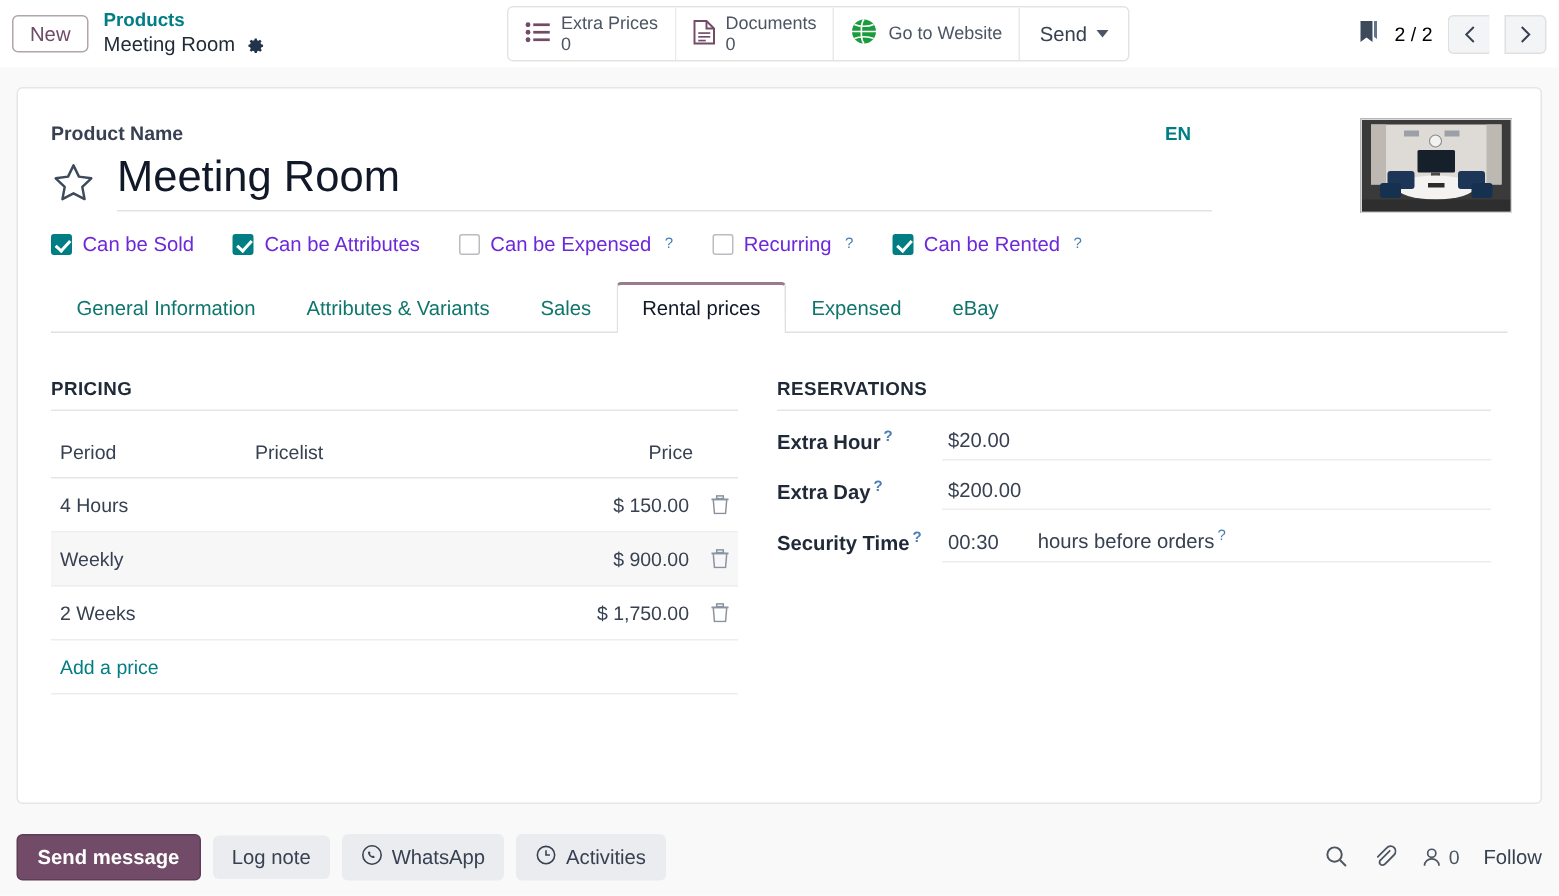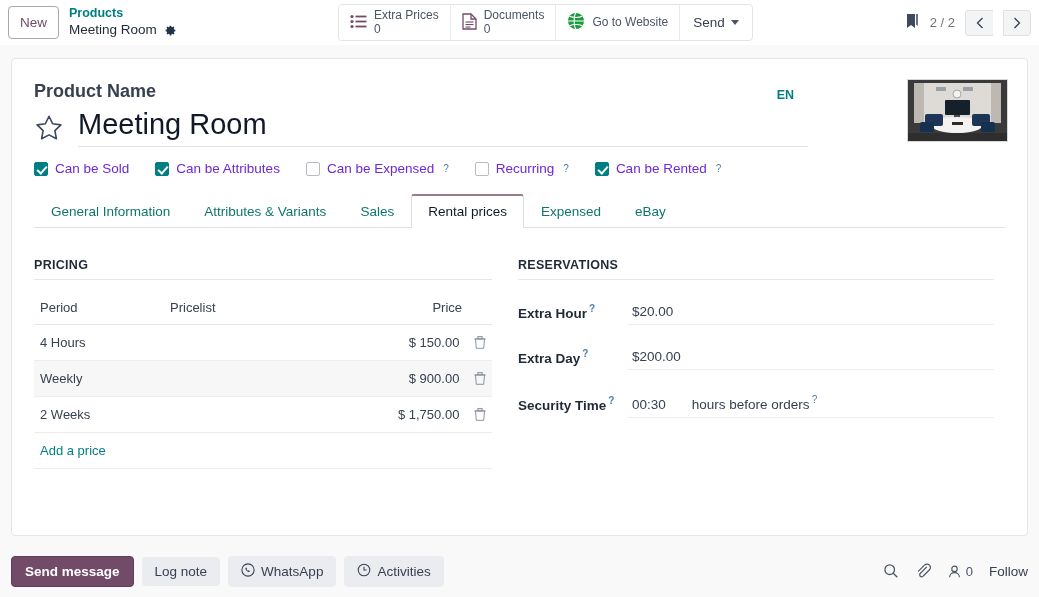--- a/index.html
+++ b/index.html
@@ -15,21 +15,21 @@
 
   
   .cp {
     height: 45px;
     background: #ffffff;
     display: flex;
     align-items: center;
     padding: 0 8px 0 8px;
     position: relative;
   }
-  .cp-left { display: flex; gap: 10px; }
+  .cp-left { display: flex; align-items: center; gap: 10px; }
   .btn-new {
     border: 1px solid #b0a4ad;
     border-radius: 4px;
     background: #fff;
     color: #714b67;
     font-size: 13.5px;
     padding: 4px 11px;
     cursor: pointer;
     font-family: "Liberation Sans", sans-serif;
   }
@@ -65,21 +65,21 @@
     padding: 0 13px;
     font-size: 13.5px; color: #374151;
     cursor: pointer;
   }
   .caret { width: 0; height: 0; border-left: 4px solid transparent; border-right: 4px solid transparent; border-top: 5px solid #4b5563; }
 
   .pager {
     position: absolute; right: 8px; top: 0; height: 45px;
     display: flex; align-items: center; gap: 10px;
   }
-  .pager-count { font-size: 13px; color: #737373; }
+  .pager-count { font-size: 13px; color: #000000; }
   .pg-btn {
     width: 28px; height: 26px;
     border: 1px solid #e0e0e0;
     background: #f3f4f6;
     display: flex; align-items: center; justify-content: center;
     cursor: pointer;
     color: #374151;
   }
   .pg-btn.prev { border-radius: 4px 0 0 4px; border-right: none; }
   .pg-btn.next { border-radius: 0 4px 4px 0; }
@@ -97,21 +97,21 @@
   }
 
   .thumb {
     position: absolute; right: 19px; top: 20px;
     width: 101px; height: 63px;
     border: 1px solid #d8d8d8;
     overflow: hidden;
     background: #2b2b2b;
   }
 
-  .lbl-small { font-size: 18px; color: #374151; font-weight: 600; }
+  .lbl-small { font-size: 13px; color: #374151; font-weight: 600; }
   .title-row { display: flex; align-items: center; gap: 14px; margin-top: 6px; }
   .star { width: 30px; height: 30px; flex: none; }
   .title-field { position: relative; flex: 1; max-width: 730px; }
   .title-text {
     font-size: 29px; color: #111827; font-weight: 400;
     padding-bottom: 5px;
     border-bottom: 1px solid #e3e3e3;
     line-height: 1.15;
   }
   .lang {
@@ -175,21 +175,21 @@
     font-size: 13px; color: #374151;
     padding: 10px 6px;
     border-bottom: 1px solid #ededed;
   }
   table.ptab td.price { text-align: right; white-space: nowrap; }
   table.ptab tr.hovered td { background: #f7f7f8; }
   .trash { display: inline-block; width: 12px; height: 13px; margin-left: 11px; vertical-align: -2px; cursor: pointer; }
   .addrow td { padding: 11px 6px; border-bottom: 1px solid #ededed; }
   .addlink { color: #017e84; font-size: 13px; cursor: pointer; }
 
-  .fieldrow { display: flex; align-items: flex-end; margin-top: 22px; }
+  .fieldrow { display: flex; align-items: flex-end; margin-top: 10px; }
   .flabel { width: 110px; font-size: 13.5px; color: #1f2937; font-weight: 600; flex: none; padding-bottom: 5px; }
   .fval {
     flex: 1; font-size: 13.5px; color: #374151;
     border-bottom: 1px solid #ededed;
     padding: 2px 4px 5px 4px;
     display: flex; align-items: baseline; gap: 26px;
   }
   .suffix { color: #374151; }
 
   

